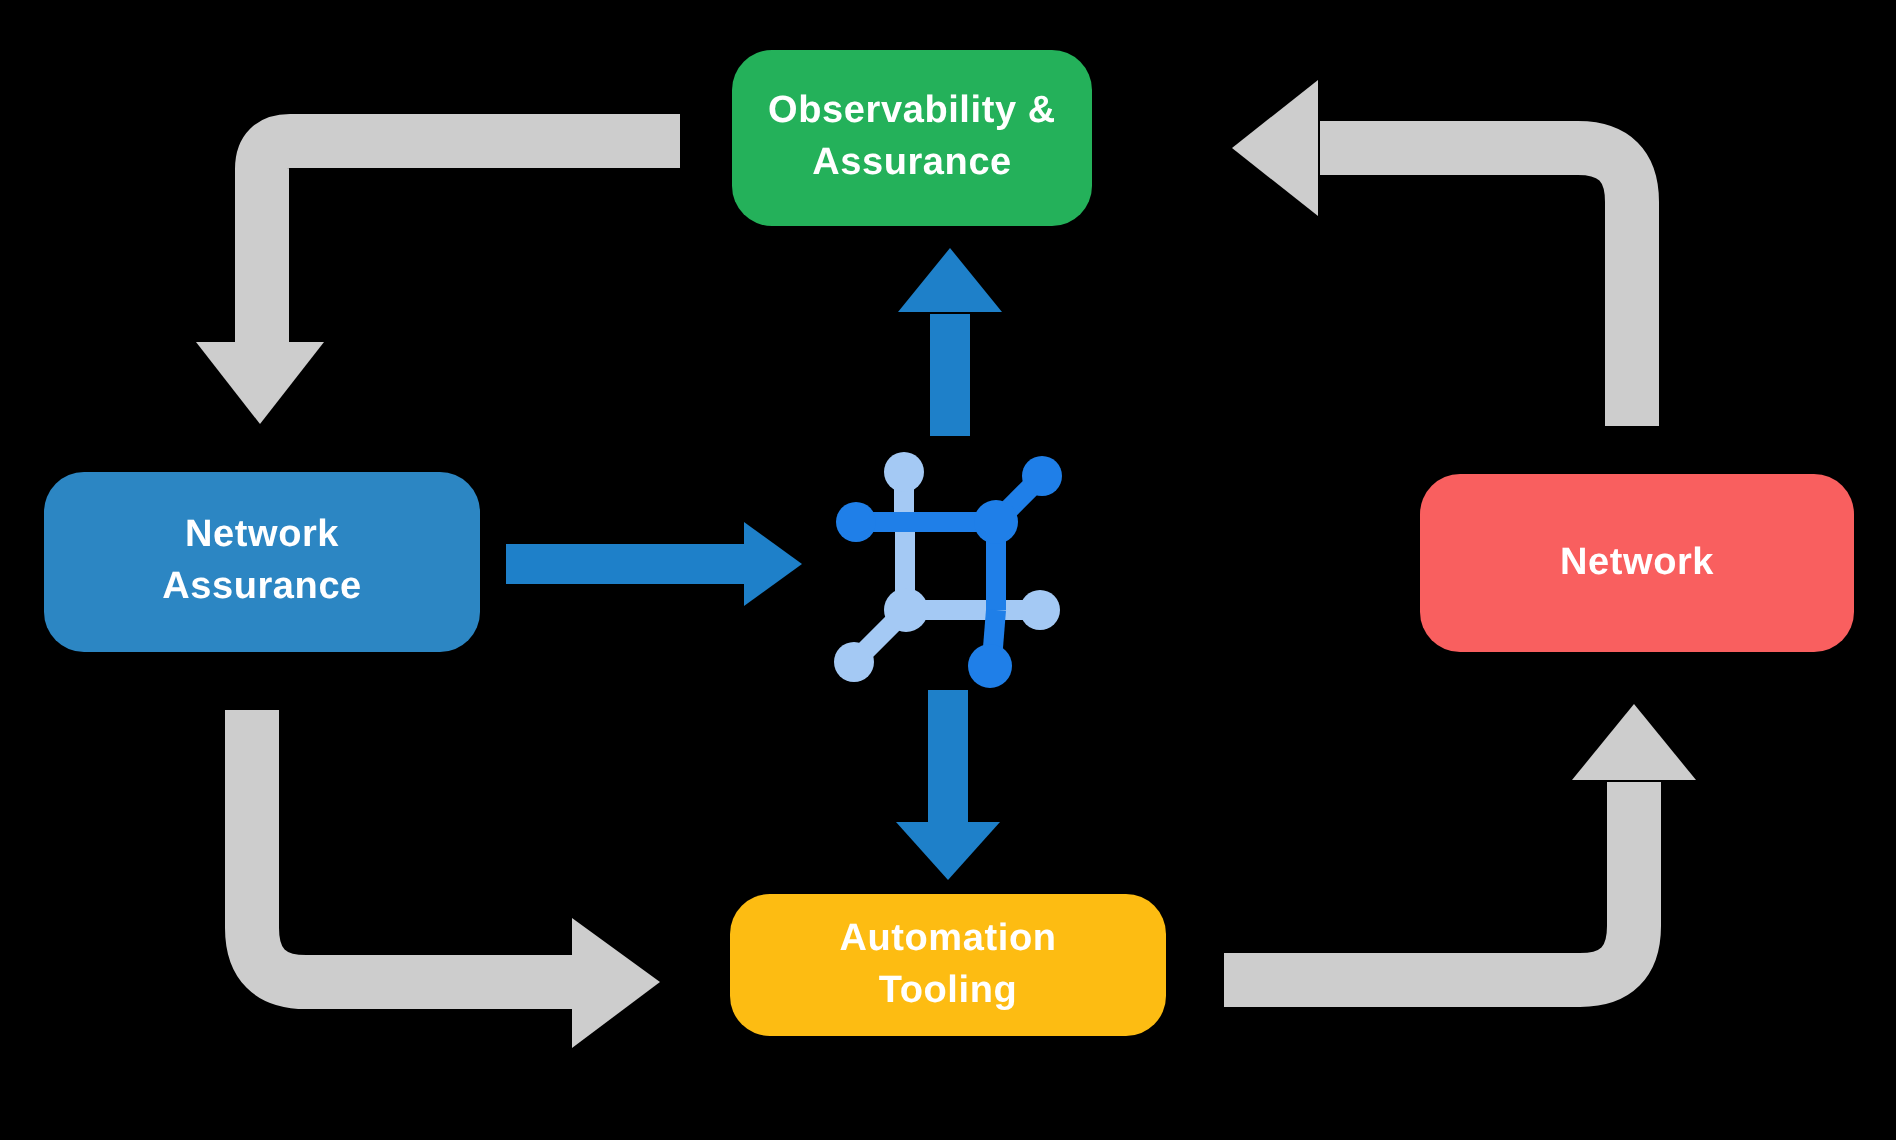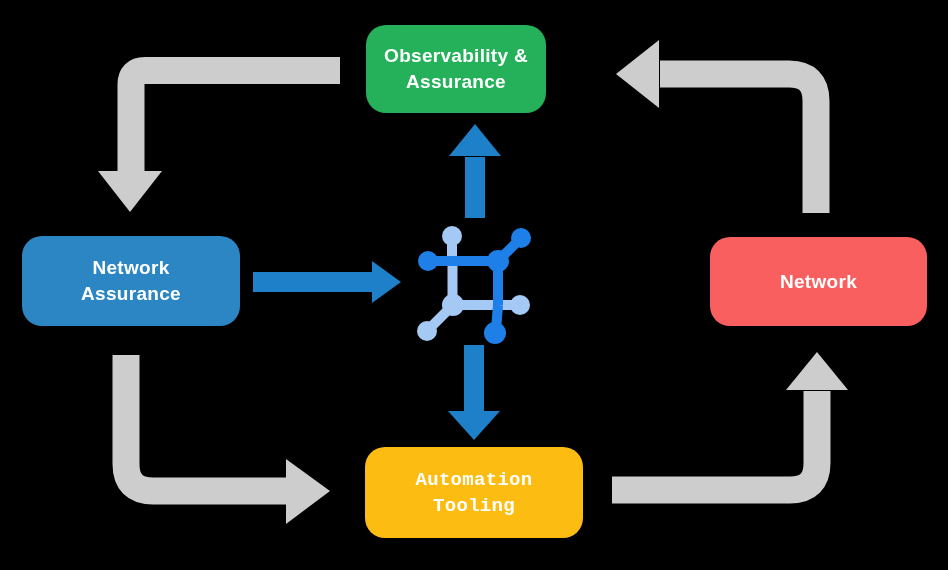--- a/index.html
+++ b/index.html
@@ -16,21 +16,21 @@
     color:#ffffff;
     font-size:19px;
     font-weight:700;
     letter-spacing:0.3px;
     line-height:26px;
     text-align:center;
   }
   .box-obs{left:366px;top:25px;width:180px;height:88px;}
   .box-ops{left:22px;top:236px;width:218px;height:90px;}
   .box-infra{left:710px;top:237px;width:217px;height:89px;}
-  .box-auto{left:365px;top:447px;width:218px;height:91px;font-family:Liberation Mono, monospace;}
+  .box-auto{left:365px;top:447px;width:218px;height:71px;}
 </style>
 </head>
 <body>
 
 <div class="stage" style="background-color: rgb(0, 0, 0);">
 
   <svg class="layer" width="948" height="570" viewBox="0 0 948 570">
 
     <g fill="#CDCDCD" stroke="#CDCDCD">
       <path d="M340,70.5 L145,70.5 Q131,70.5 131,84.5 L131,173" fill="none" stroke-width="27"></path>

